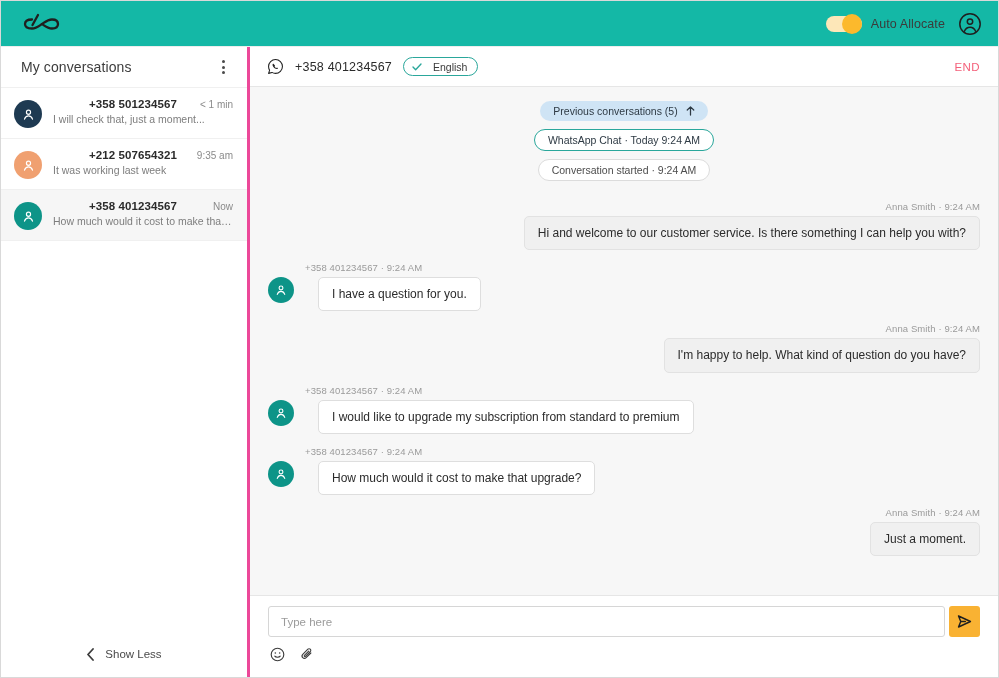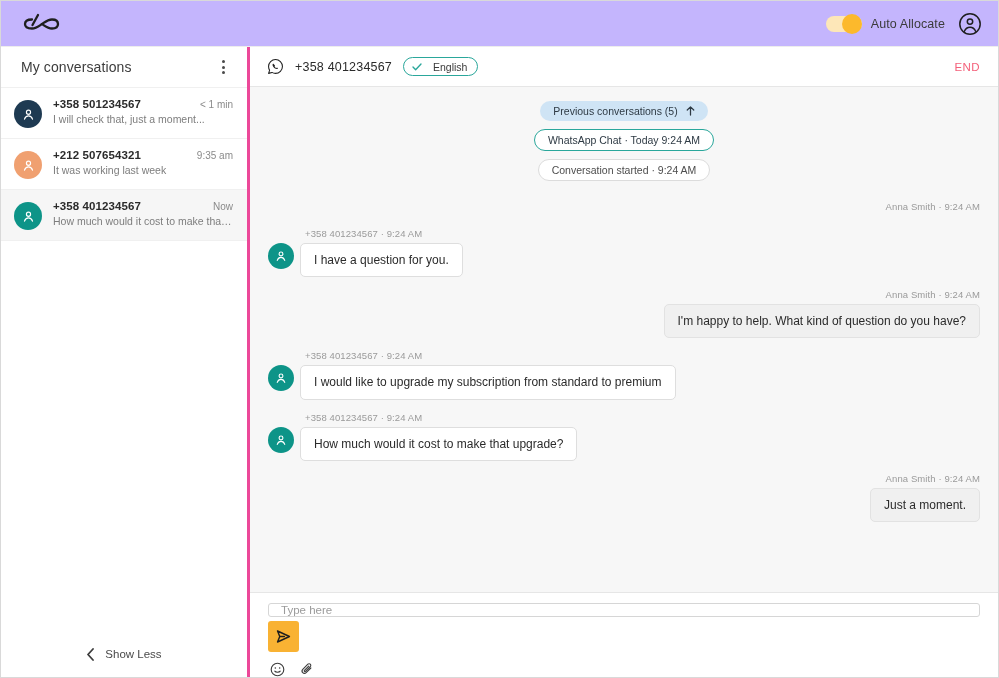--- a/index.html
+++ b/index.html
@@ -16,21 +16,21 @@
     border: 1px solid #d9d9d9;
     background: #fff;
   }
 
   
   .topbar {
     height: 46px; flex: 0 0 46px;
     display: flex; align-items: center;
     padding: 0 16px 0 20px;
     border-bottom: 1px solid #ededed;
-    background: #c4b5fd;
+    background: #14b8a6;
   }
   .logo { width: 42px; height: 28px; display: flex; align-items: center; }
   .topbar-right { margin-left: auto; display: flex; align-items: center; gap: 13px; }
   .toggle-wrap { display: flex; align-items: center; gap: 9px; }
   .toggle {
     width: 36px; height: 16px; border-radius: 9px;
     background: #fde7b8; position: relative; cursor: pointer;
   }
   .toggle .knob {
     position: absolute; right: 0; top: -2px;
@@ -88,21 +88,21 @@
     border-bottom: 1px solid #f0f0f0;
   }
   .conv:first-child { border-top: 1px solid #f0f0f0; }
   .conv.selected { background: #f6f6f6; }
   .conv-av {
     width: 28px; height: 28px; border-radius: 50%; flex: 0 0 28px;
     display: flex; align-items: center; justify-content: center;
     margin-top: 2px;
   }
   .conv-main { flex: 1; min-width: 0; }
-  .conv-row1 { display: flex; align-items: baseline; gap: 6px; }
+  .conv-row1 { display: flex; align-items: baseline; gap: 6px; margin-left: 36px; }
   .conv-name { font-size: 11.5px; font-weight: bold; color: #2b2b2b; letter-spacing: .1px; }
   .conv-time { margin-left: auto; font-size: 10px; color: #8a8a8a; white-space: nowrap; }
   .conv-prev {
     font-size: 10.5px; color: #7d7d7d; margin-top: 3px;
     white-space: nowrap; overflow: hidden; text-overflow: ellipsis;
   }
   .sidebar-foot {
     height: 46px; display: flex; align-items: center; justify-content: center;
     gap: 10px; cursor: pointer;
   }
@@ -145,38 +145,38 @@
   .msg-meta { font-size: 9.5px; color: #9a9a9a; margin-bottom: 4px; letter-spacing: .1px; }
 
   .row-agent { display: flex; flex-direction: column; align-items: flex-end; margin-top: 12px; }
   .bubble-agent {
     background: #f0f0f0; border: 1px solid #e2e2e2; border-radius: 5px;
     padding: 8px 13px; font-size: 12px; color: #2b2b2b; max-width: 560px;
     line-height: 1.35;
   }
 
   .row-cust { display: flex; flex-direction: column; align-items: flex-start; margin-top: 12px; }
-  .cust-inner { display: flex; align-items: flex-start; gap: 6px; }
+  .cust-inner { display: flex; align-items: flex-start; gap: 24px; }
   .cust-av {
     width: 26px; height: 26px; border-radius: 50%; flex: 0 0 26px;
     background: #0d9488; display: flex; align-items: center; justify-content: center;
     margin-top: 14px;
   }
   .bubble-cust {
     background: #fff; border: 1px solid #dedede; border-radius: 5px;
     padding: 8px 13px; font-size: 12px; color: #2b2b2b; line-height: 1.35;
   }
   .cust-meta-off { margin-left: 37px; }
 
   
   .composer {
     flex: 0 0 82px; background: #fff; border-top: 1px solid #e6e6e6;
     padding: 10px 18px 0 18px;
   }
-  .composer-row { display: flex; align-items: stretch; gap: 4px; flex-direction: column; }
+  .composer-row { display: flex; align-items: stretch; gap: 4px; }
   .type-input {
     flex: 1; height: 31px; border: 1px solid #d6d6d6; border-radius: 3px;
     padding: 0 12px; font-size: 11.5px; color: #2b2b2b;
     font-family: "Liberation Sans", sans-serif; outline: none; background: #fff;
   }
   .type-input::placeholder { color: #9b9b9b; }
   .send-btn {
     width: 31px; height: 31px; background: #f9b233; border: none;
     border-radius: 3px; cursor: pointer; display: flex;
     align-items: center; justify-content: center;
@@ -326,20 +326,21 @@
         </div>
 
         <div class="pill-row">
           <div class="pill start">
             <span>Conversation started · 9:24 AM</span>
           </div>
         </div>
 
         <div class="row-agent">
           <div class="msg-meta">Anna Smith · 9:24 AM</div>
+          <div class="bubble-agent">Hi and welcome to our customer service. Is there something I can help you with?</div>
         </div>
 
         <div class="row-cust">
           <div class="msg-meta cust-meta-off">+358 401234567 · 9:24 AM</div>
           <div class="cust-inner">
             <div class="cust-av" style="margin-top:0">
               <svg width="14" height="14" viewBox="0 0 24 24">
                 <circle cx="12" cy="8.4" r="3.3" fill="none" stroke="#fff" stroke-width="1.9"></circle>
                 <path d="M5.6 19.5 C6.8 15.8 9.2 14.3 12 14.3 C14.8 14.3 17.2 15.8 18.4 19.5" fill="none" stroke="#fff" stroke-width="1.9" stroke-linecap="round"></path>
               </svg>

